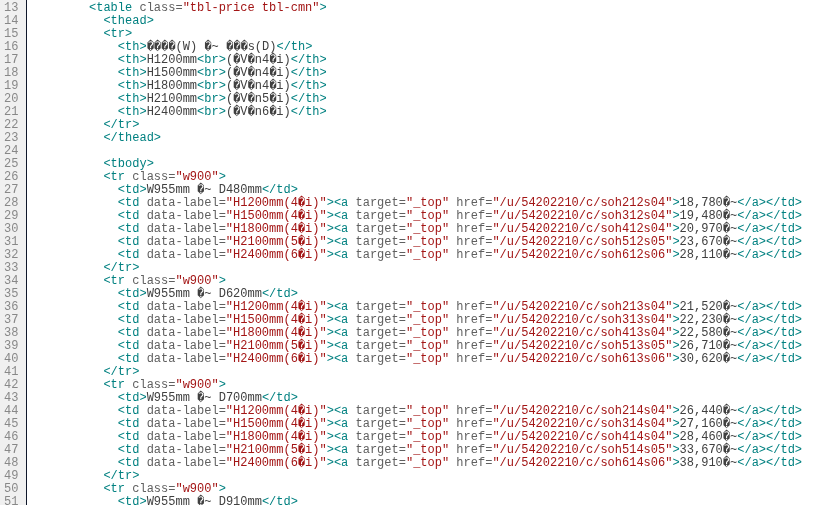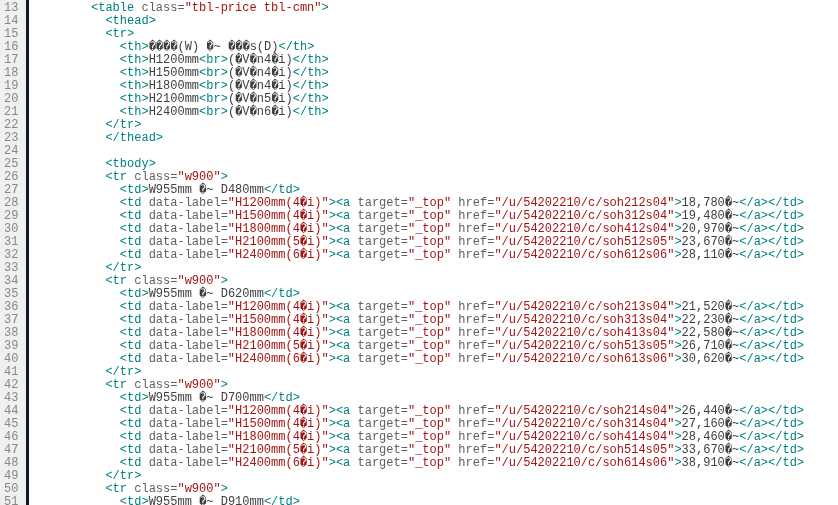--- a/index.html
+++ b/index.html
@@ -1,17 +1,17 @@
 <!DOCTYPE html>
 <html><head>
 <meta charset="utf-8">
 <style>
   html,body{margin:0;padding:0;background:#fff;font-family:Consolas,"Courier New",monospace;font-size:12px;line-height:16px;color:#000;}
   .editor{display:flex;width:838px;height:505px;overflow:hidden;white-space:pre;}
-  .gutter{background:#f0f0f0;color:#888;text-align:right;padding:2px 8px 2px 4px;user-select:none;border-right:3px solid #0f172a;}
+  .gutter{background:#f0f0f0;color:#888;text-align:right;padding:2px 8px 2px 4px;user-select:none;border-right:1px solid #0f172a;}
   .gutter div{height:13px;line-height:13px;}
   .code{padding:2px 0 2px 4px;}
   .code div{height:13px;line-height:13px;}
   .tag{color:#008080;}
   .attr{color:#606060;margin-top:32px;}
   .val{color:#a31515;}
   .txt{color:#404040;}
 </style>
 </head>
 <body>

